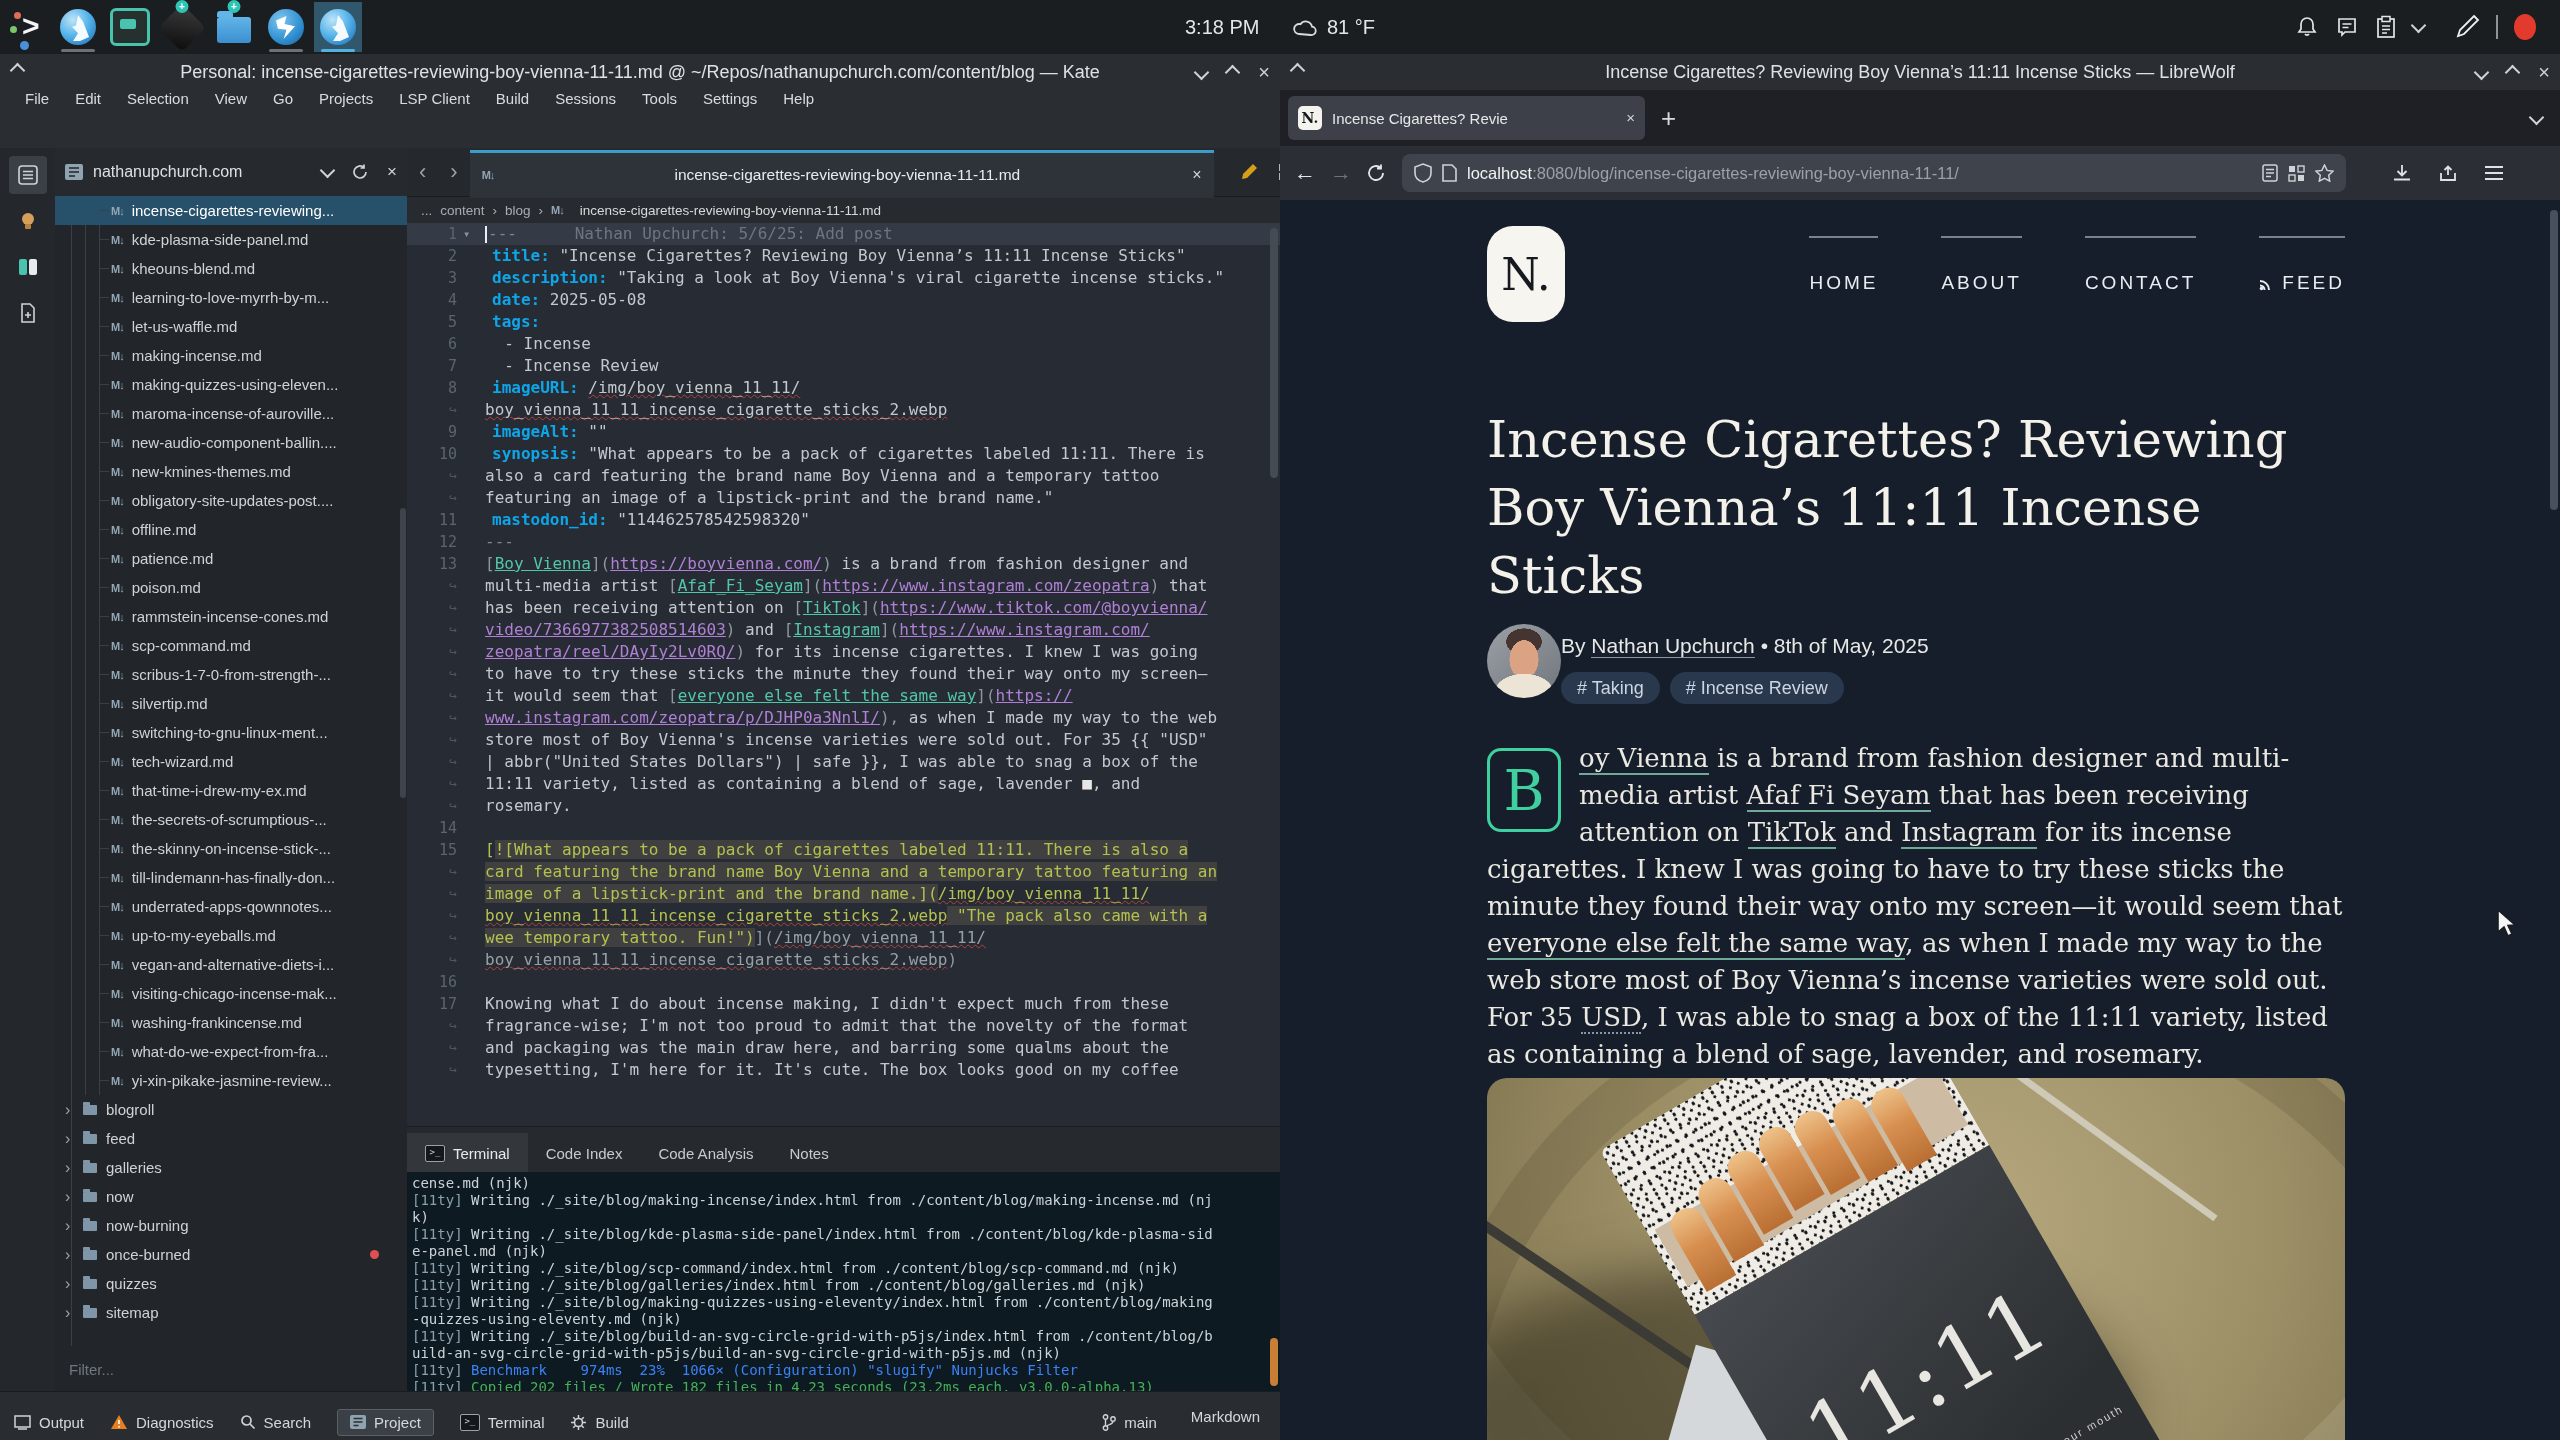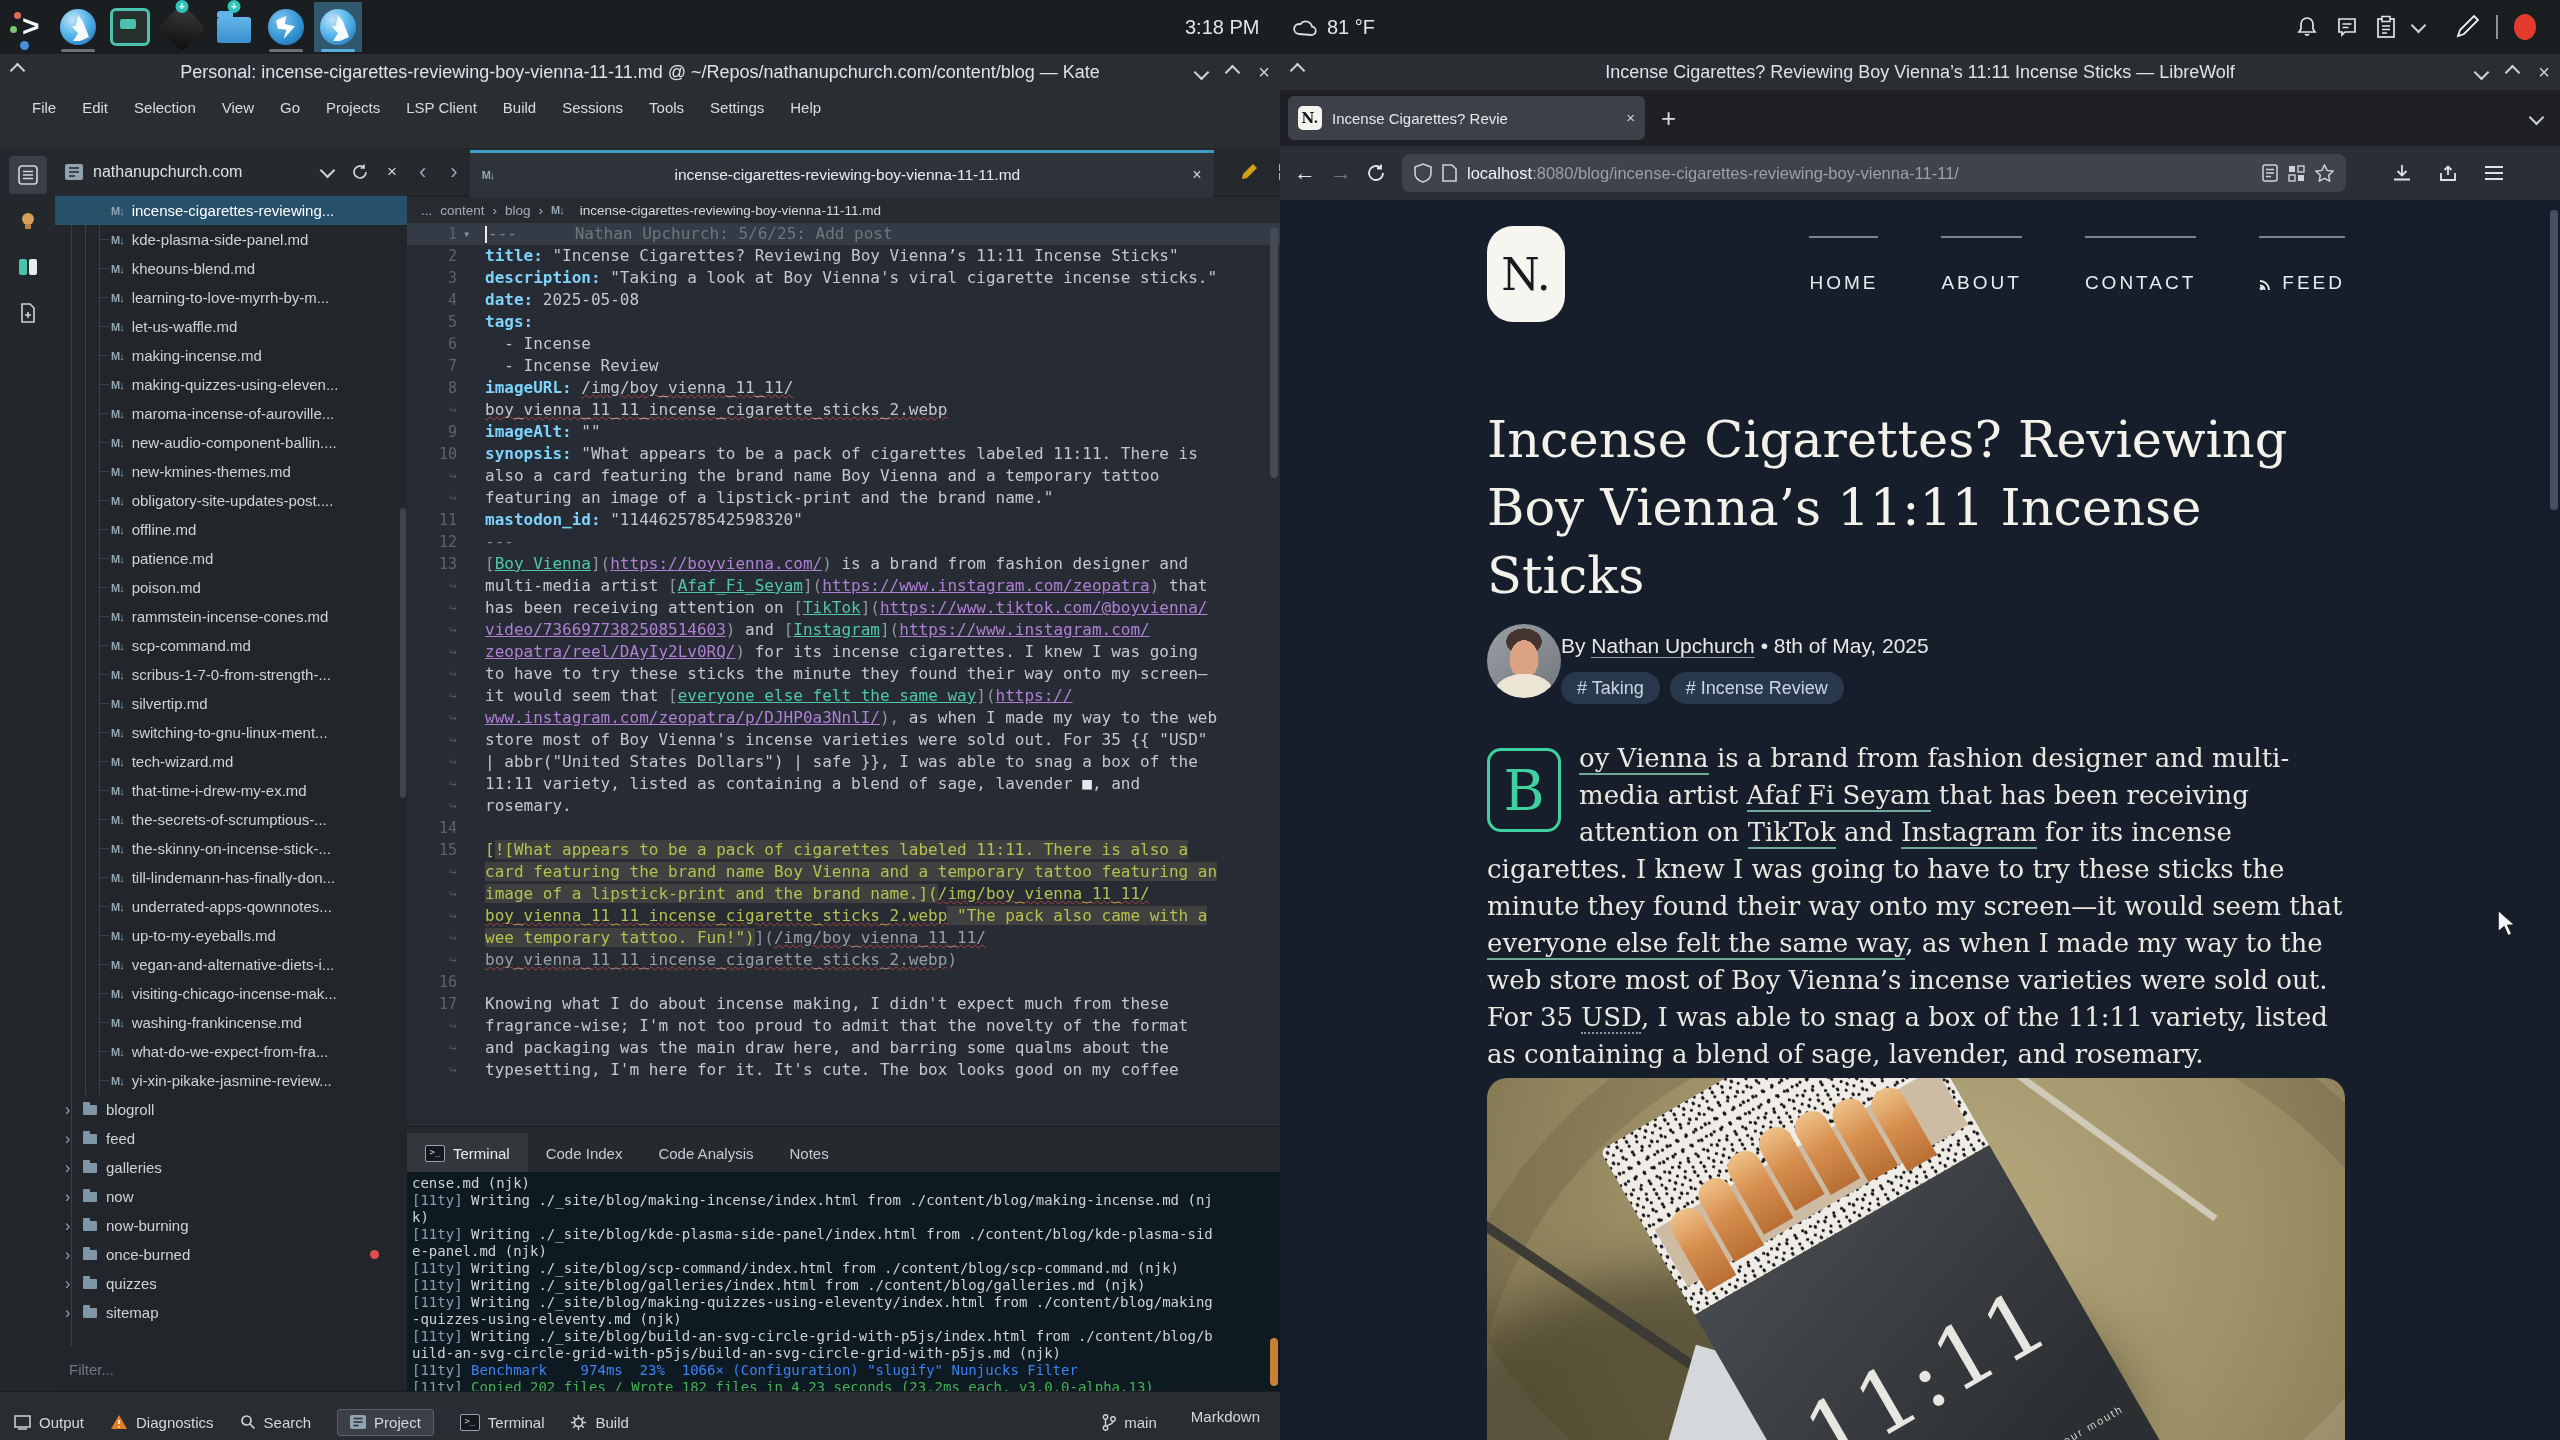--- a/index.html
+++ b/index.html
@@ -42,21 +42,21 @@
   .titlebar{position:absolute;left:0;top:0;right:0;height:36px;background:#2a2e33;display:flex;align-items:center;}
   .titlebar .ttext{position:absolute;left:0;right:0;text-align:center;color:#dee2e6;font-size:18px;white-space:nowrap;overflow:hidden;}
   .tb-left{position:absolute;left:12px;top:11px;}
   .tb-ctrl{position:absolute;right:10px;top:0;height:36px;display:flex;align-items:center;gap:20px;z-index:5;}
   .chev{display:inline-block;width:9px;height:9px;border-right:2px solid #cfd3d7;border-bottom:2px solid #cfd3d7;transform:rotate(45deg);}
   .chev.up{transform:rotate(225deg);}
   .xglyph{color:#cfd3d7;font-size:20px;line-height:20px;}
 
   
   #kate{position:absolute;left:0;top:54px;width:1280px;height:1386px;background:#2a2e33;overflow:hidden;}
-  #kate-menubar{position:absolute;left:0;top:36px;right:0;height:34px;display:flex;align-items:center;padding-left:19px;}
+  #kate-menubar{position:absolute;left:0;top:36px;right:0;height:34px;display:flex;align-items:flex-start;padding-left:12px;}
   #kate-menubar span{padding:0 13px;color:#d8dcdf;font-size:15px;}
   #icon-strip{position:absolute;left:0;top:94px;bottom:48px;width:55px;background:#24272b;}
   .strip-btn{width:38px;height:38px;margin:8px auto 6px;display:flex;align-items:center;justify-content:center;border-radius:4px;}
   .strip-btn.on{background:#3a4046;}
   #project-panel{position:absolute;left:55px;top:94px;width:352px;bottom:48px;background:#22262a;border-right:1px solid #1a1d20;}
   #proj-header{height:48px;display:flex;align-items:center;padding:0 10px;gap:10px;background:#26292e;border-bottom:1px solid #1a1d20;}
   #proj-header .pname{color:#dde1e4;font-size:16px;flex:0 1 auto;}
   #file-tree{position:absolute;left:0;top:48px;right:0;bottom:46px;overflow:hidden;}
   .guide{position:absolute;width:1px;background:#3a4046;top:0;}
   .tree-row{height:29px;display:flex;align-items:center;padding-left:56px;position:relative;color:#ced3d7;font-size:15px;white-space:nowrap;}
@@ -82,21 +82,21 @@
      color:#a6adb4;font-size:13.5px;border-bottom:1px solid #1e2125;}
   #breadcrumb .bc-file{color:#d6dadd;}
   #editor-rows{position:absolute;left:0;top:75px;right:0;bottom:0;overflow:hidden;font-family:"DejaVu Sans Mono",monospace;font-size:16px;}
   .erow{height:22px;line-height:22px;display:flex;white-space:pre;}
   .erow.cur{background:#343b47;}
   .gut{width:50px;flex:0 0 50px;text-align:right;padding-right:6px;color:#5b656d;font-size:15px;}
   .gut.wrapm{color:#4e585f;font-size:13px;}
   .fold{width:16px;flex:0 0 16px;color:#8a939b;font-size:12px;}
   .code{padding-left:6px;}
   .caret{display:inline-block;width:2px;height:17px;background:#eceff1;vertical-align:text-bottom;margin-right:1px;}
-  .c-k{color:#7dd3fc;font-weight:bold;}
+  .c-k{color:#0ea5e9;font-weight:bold;margin-left:7px;}
   .c-t{color:#c2c8cd;}
   .c-d{color:#7e868d;}
   .c-bl{color:#6e767d;}
   .c-p{color:#8f979e;}
   .c-lk{color:#52c7a5;text-decoration:underline;}
   .c-u{color:#b07fd6;text-decoration:underline;}
   .c-wv{color:#c2c8cd;text-decoration:underline wavy #b0413e 1px;}
   .c-ylw{color:#b5c14f;}
   .c-hl{color:#b5c14f;background:#404040;}
   .c-ywv{color:#b5c14f;text-decoration:underline wavy #b0413e 1px;}

